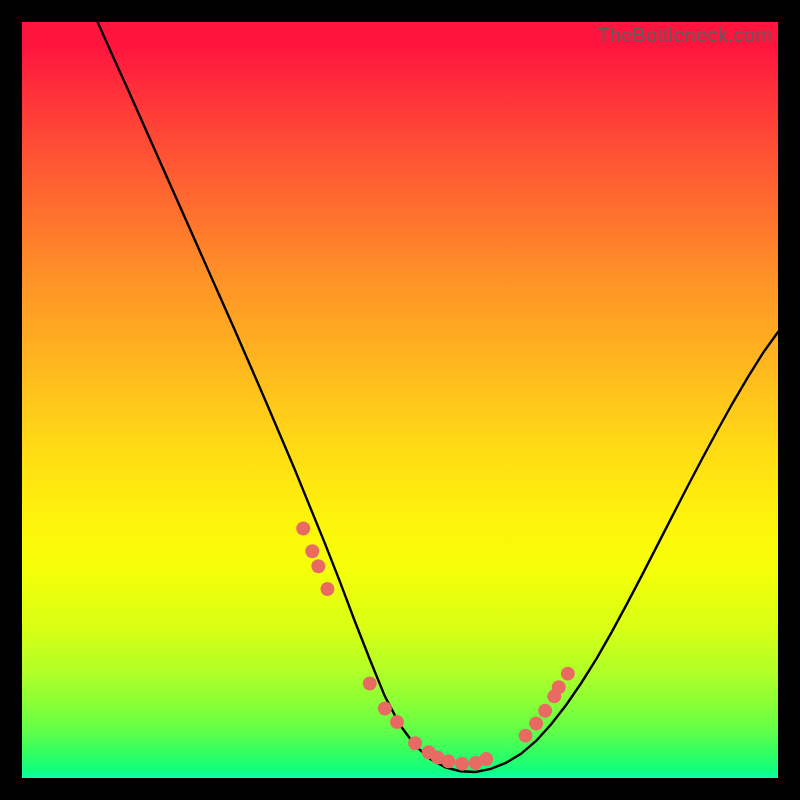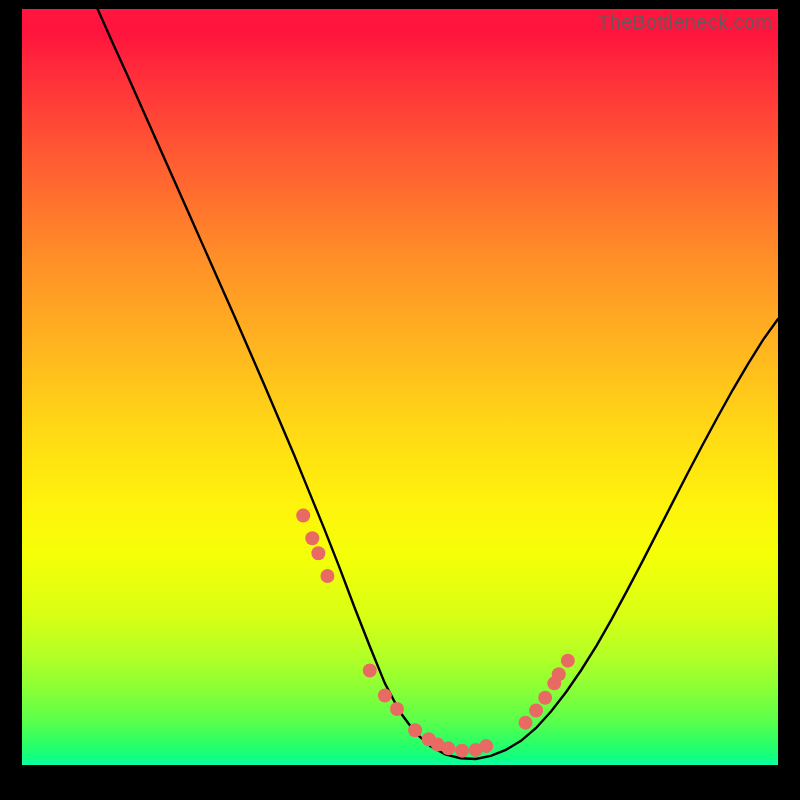--- a/index.html
+++ b/index.html
@@ -7,21 +7,21 @@
     padding: 0;
     width: 800px;
     height: 800px;
     background: #000;
     overflow: hidden;
     font-family: Arial, Helvetica, sans-serif;
   }
   .frame {
     position: absolute;
     left: 22px;
-    top: 9px;
+    top: 22px;
     width: 756px;
     height: 683px;
     background: #000;
   }
   .gradient {
     position: absolute;
     left: 0;
     top: 0;
     width: 756px;
     height: 756px;

